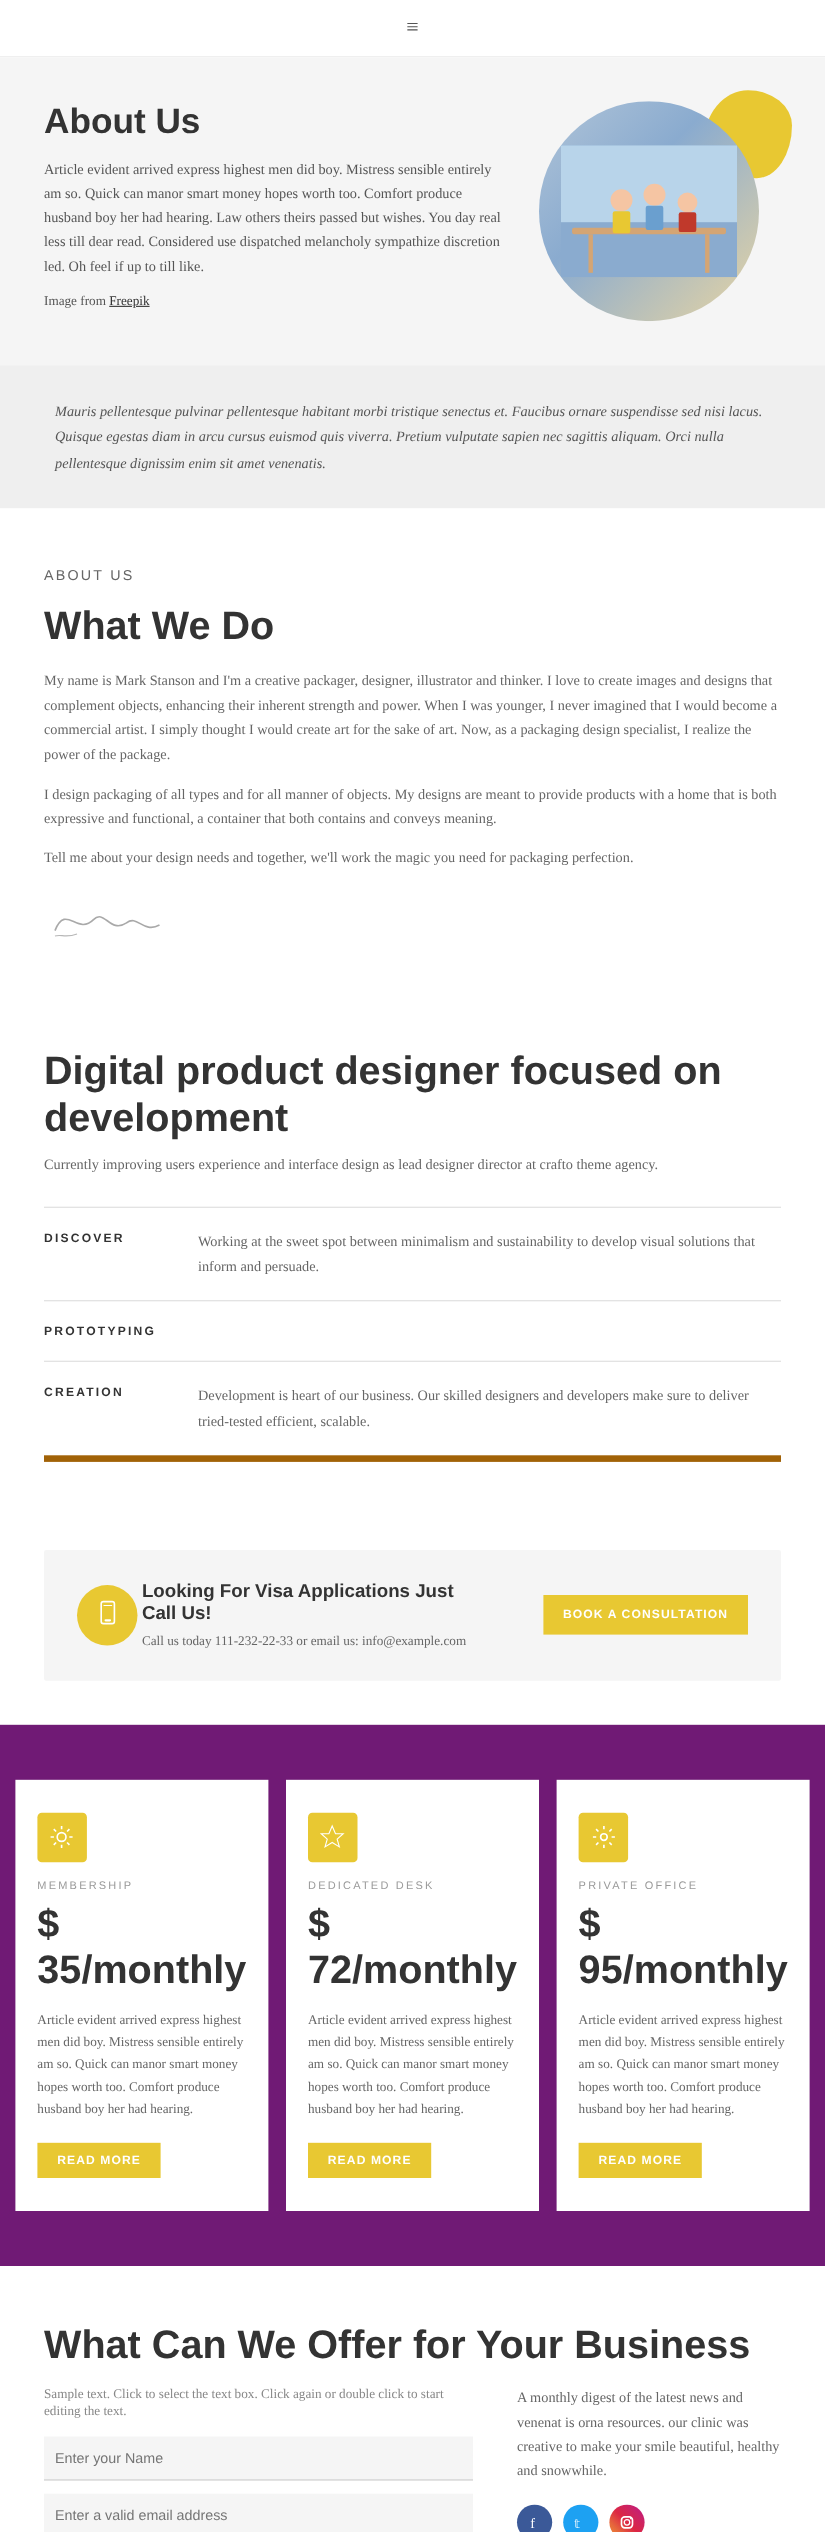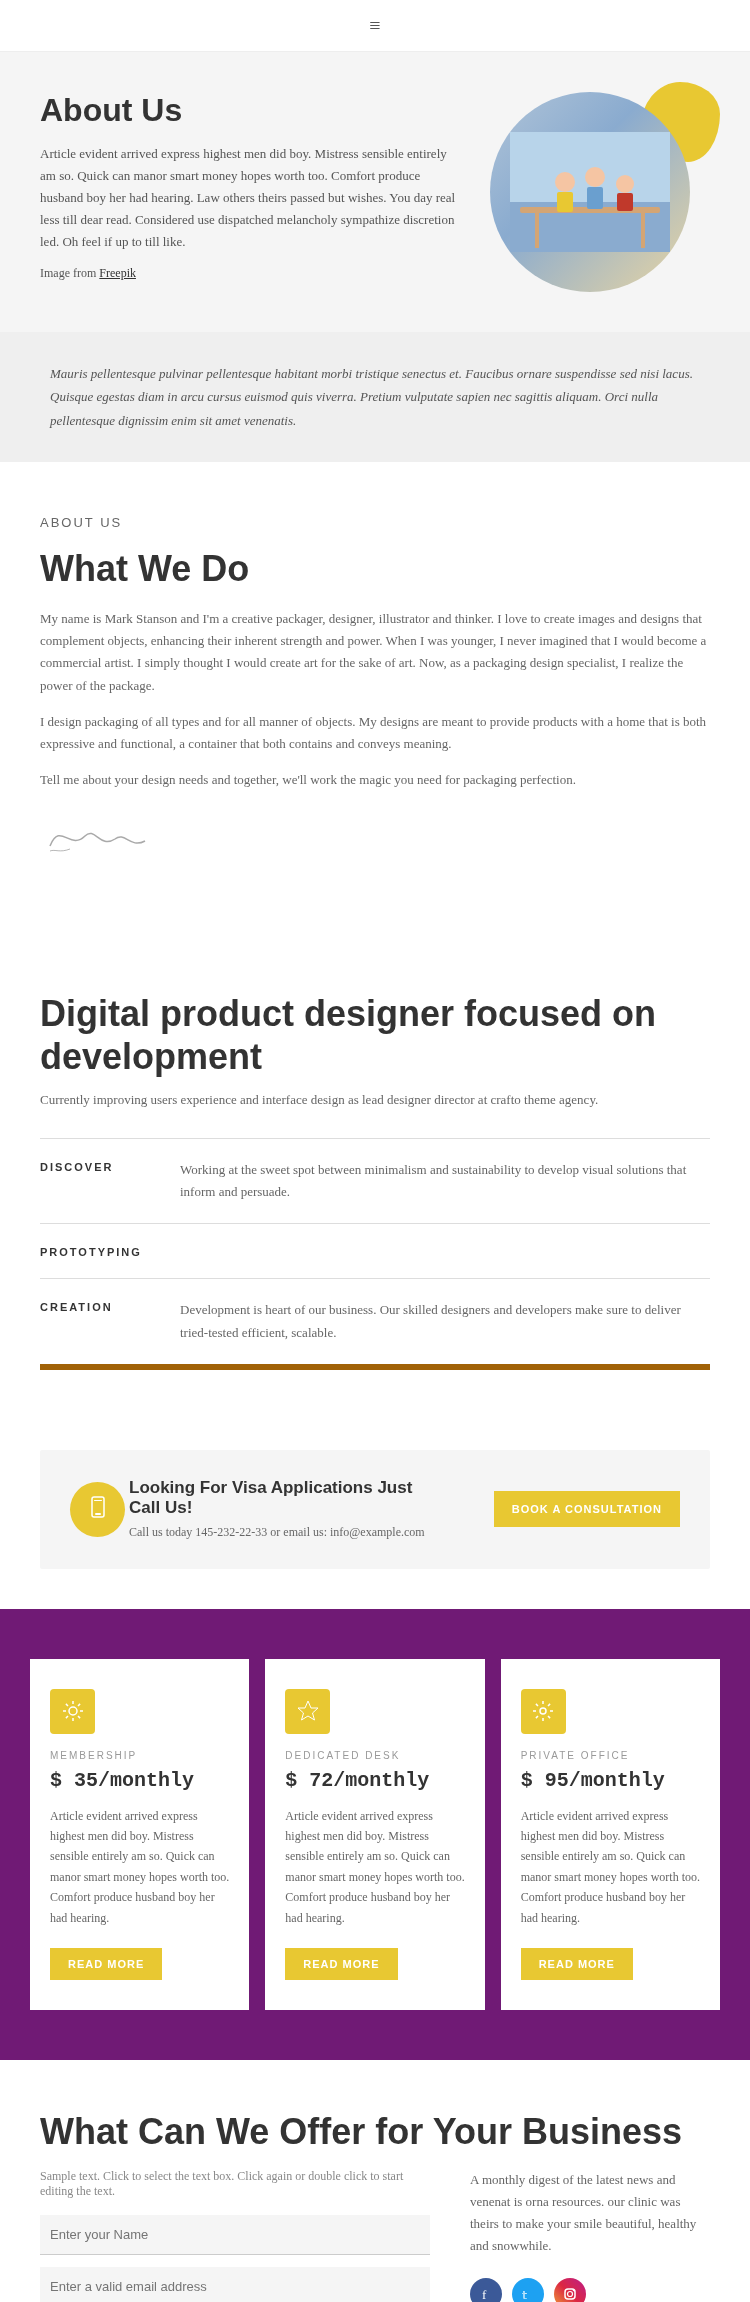--- a/index.html
+++ b/index.html
@@ -30,21 +30,21 @@
 
     
     .what-we-do { padding: 50px 40px 30px 40px; }
     .about-us-label { font-size: 11px; letter-spacing: 2px; color: #999; text-transform: uppercase; margin-bottom: 8px; font-family: sans-serif; }
     .what-we-do h2 { font-size: 36px; font-weight: bold; margin-bottom: 18px; font-family: sans-serif; }
     .what-we-do p { font-size: 13px; line-height: 1.7; color: #666; margin-bottom: 14px; }
     .signature { margin-top: 20px; font-size: 40px; font-family: 'Brush Script MT', cursive; color: #333; opacity: 0.7; }
 
     
     .digital-section { padding: 50px 40px 40px 40px; }
-    .digital-section h2 { font-size: 36px; font-weight: bold; line-height: 1.2; margin-bottom: 14px; font-family: sans-serif; margin-top: 41px; }
+    .digital-section h2 { font-size: 36px; font-weight: bold; line-height: 1.2; margin-bottom: 14px; font-family: sans-serif; }
     .digital-section .subtitle { font-size: 13px; color: #666; margin-bottom: 30px; }
     .feature-row { display: flex; gap: 20px; border-top: 1px solid #ddd; padding: 20px 0; align-items: flex-start; }
     .feature-label { flex: 0 0 120px; font-size: 11px; letter-spacing: 2px; text-transform: uppercase; color: #333; font-family: sans-serif; font-weight: bold; padding-top: 2px; }
     .feature-desc { flex: 1; font-size: 13px; line-height: 1.7; color: #666; }
     .feature-last { border-bottom: 6px solid #a16207; }
 
     
     .cta-banner { background: #f5f5f5; margin: 40px 40px; padding: 28px 30px; display: flex; align-items: center; gap: 4px; border-radius: 2px; }
     .cta-icon-wrap { flex: 0 0 55px; height: 55px; background: #e8c832; border-radius: 50%; display: flex; align-items: center; justify-content: center; }
     .cta-icon-wrap svg { width: 28px; height: 28px; }
@@ -53,21 +53,21 @@
     .cta-text p { font-size: 12px; color: #666; line-height: 1.5; }
     .cta-btn { flex: 0 0 auto; background: #e8c832; color: #fff; border: none; padding: 12px 18px; font-size: 11px; font-weight: bold; letter-spacing: 1px; text-transform: uppercase; cursor: pointer; font-family: sans-serif; white-space: nowrap; margin-left: 48px; }
 
     
     .pricing-section { background: #701a75; padding: 50px 30px 50px 30px; }
     .pricing-grid { display: flex; gap: 16px; justify-content: center; }
     .pricing-card { flex: 1; background: #fff; padding: 30px 20px; }
     .pricing-icon { width: 45px; height: 45px; background: #e8c832; border-radius: 4px; display: flex; align-items: center; justify-content: center; margin-bottom: 16px; }
     .pricing-icon svg { width: 24px; height: 24px; }
     .pricing-label { font-size: 10px; letter-spacing: 2px; text-transform: uppercase; color: #999; margin-bottom: 8px; font-family: sans-serif; }
-    .pricing-price { font-size: 20px; font-weight: bold; font-family: Liberation Mono, monospace; margin-bottom: 14px; }
+    .pricing-price { font-size: 36px; font-weight: bold; font-family: Liberation Sans, sans-serif; margin-bottom: 14px; }
     .pricing-desc { font-size: 12px; line-height: 1.7; color: #666; margin-bottom: 20px; }
     .read-more-btn { background: #e8c832; color: #fff; border: none; padding: 10px 18px; font-size: 11px; font-weight: bold; text-transform: uppercase; letter-spacing: 1px; cursor: pointer; font-family: sans-serif; }
 
     
     .offer-section { padding: 50px 40px; }
     .offer-inner { display: flex; gap: 40px; }
     .offer-left { flex: 1; }
     .offer-right { flex: 0 0 240px; }
     .offer-section h2 { font-size: 36px; font-weight: bold; line-height: 1.2; margin-bottom: 16px; font-family: sans-serif; }
     .offer-left .sample-text { font-size: 12px; color: #888; margin-bottom: 16px; }
@@ -164,21 +164,21 @@
 <div class="cta-banner">
   <div class="cta-icon-wrap">
     <svg viewBox="0 0 28 28" fill="white">
       <rect x="8" y="2" width="12" height="20" rx="2" stroke="white" stroke-width="1.5" fill="none"></rect>
       <rect x="11" y="18" width="6" height="2" rx="1" fill="white"></rect>
       <rect x="10" y="5" width="8" height="1" rx="0.5" fill="white"></rect>
     </svg>
   </div>
   <div class="cta-text">
     <h3>Looking For Visa Applications Just Call Us!</h3>
-    <p>Call us today 145-232-22-33 or email us: info@example.com</p>
+    <p>Call us today 111-232-22-33 or email us: info@example.com</p>
   </div>
   <button class="cta-btn">BOOK A CONSULTATION</button>
 </div>
 
 <section class="pricing-section">
   <div class="pricing-grid">
 
     <div class="pricing-card">
       <div class="pricing-icon">
         <svg viewBox="0 0 24 24" fill="white">
@@ -230,21 +230,21 @@
 <section class="offer-section">
   <h2>What Can We Offer for Your Business</h2>
   <div class="offer-inner">
     <div class="offer-left">
       <p class="sample-text">Sample text. Click to select the text box. Click again or double click to start editing the text.</p>
       <input class="offer-input" type="text" placeholder="Enter your Name" style="">
       <input class="offer-input" type="email" placeholder="Enter a valid email address" style="">
       
     </div>
     <div class="offer-right">
-      <p>A monthly digest of the latest news and venenat is orna resources. our clinic was theirs to make your smile beautiful, healthy and snowwhile.</p>
+      <p>A monthly digest of the latest news and venenat is orna resources. our clinic was creative to make your smile beautiful, healthy and snowwhile.</p>
       <div class="social-icons">
         <div class="social-icon social-fb">
           <svg width="16" height="16" viewBox="0 0 16 16">
               <text x="4" y="13" font-size="13" fill="white" font-family="serif">f</text>
             </svg>
         </div>
         <div class="social-icon social-tw">
           <svg width="16" height="16" viewBox="0 0 16 16">
               <text x="2" y="13" font-size="11" fill="white" font-family="sans-serif">𝕥</text>
             </svg>

